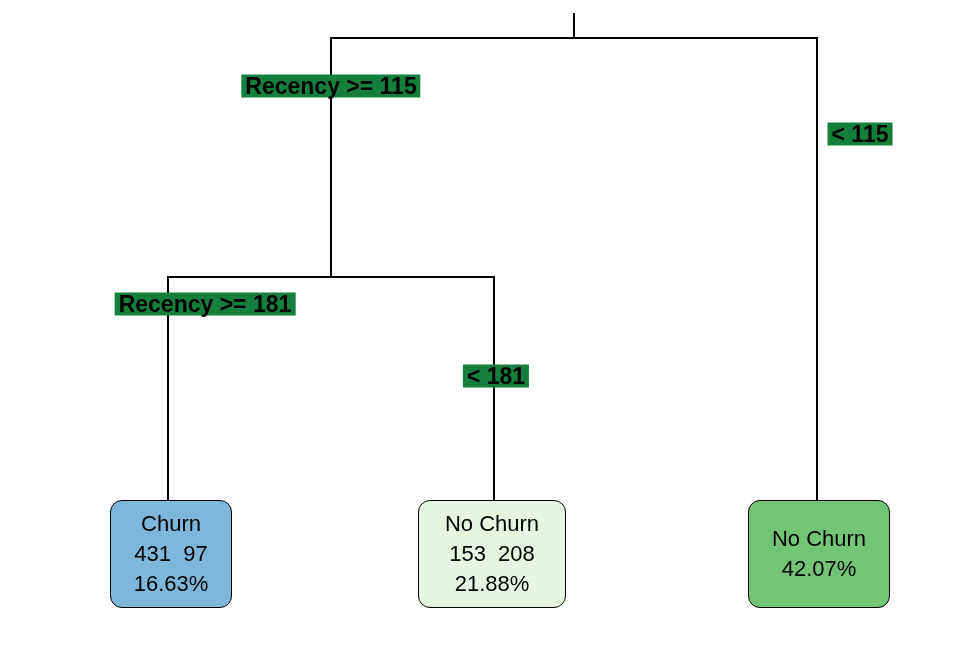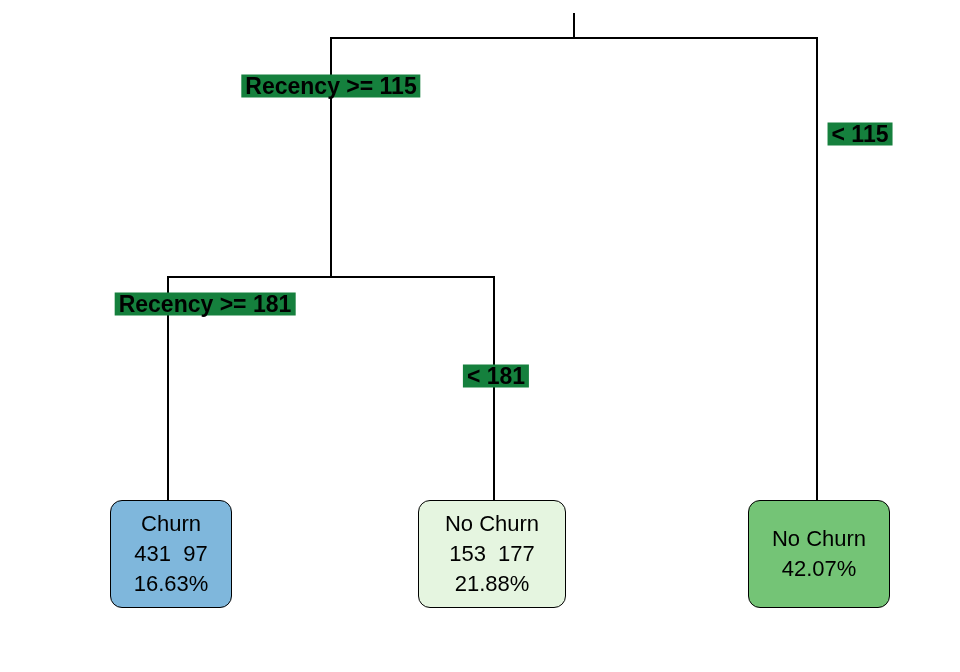--- a/index.html
+++ b/index.html
@@ -85,21 +85,21 @@
   <div class="split-label" style="left:496px; top:376px;">&lt; 181</div>
 
   <div class="leaf" style="left:110px; top:500px; width:122px; height:108px; background:#7FB7DC;">
     <div class="leaf-line">Churn</div>
     <div class="leaf-line">431  97</div>
     <div class="leaf-line">16.63%</div>
   </div>
 
   <div class="leaf" style="left:418px; top:500px; width:148px; height:108px; background:#E5F5E0;">
     <div class="leaf-line">No Churn</div>
-    <div class="leaf-line">153  177</div>
+    <div class="leaf-line">153  208</div>
     <div class="leaf-line">21.88%</div>
   </div>
 
   <div class="leaf" style="left:748px; top:500px; width:142px; height:108px; background:#74C476;">
     <div class="leaf-line">No Churn</div>
     <div class="leaf-line">42.07%</div>
   </div>
 
 </div>
 

